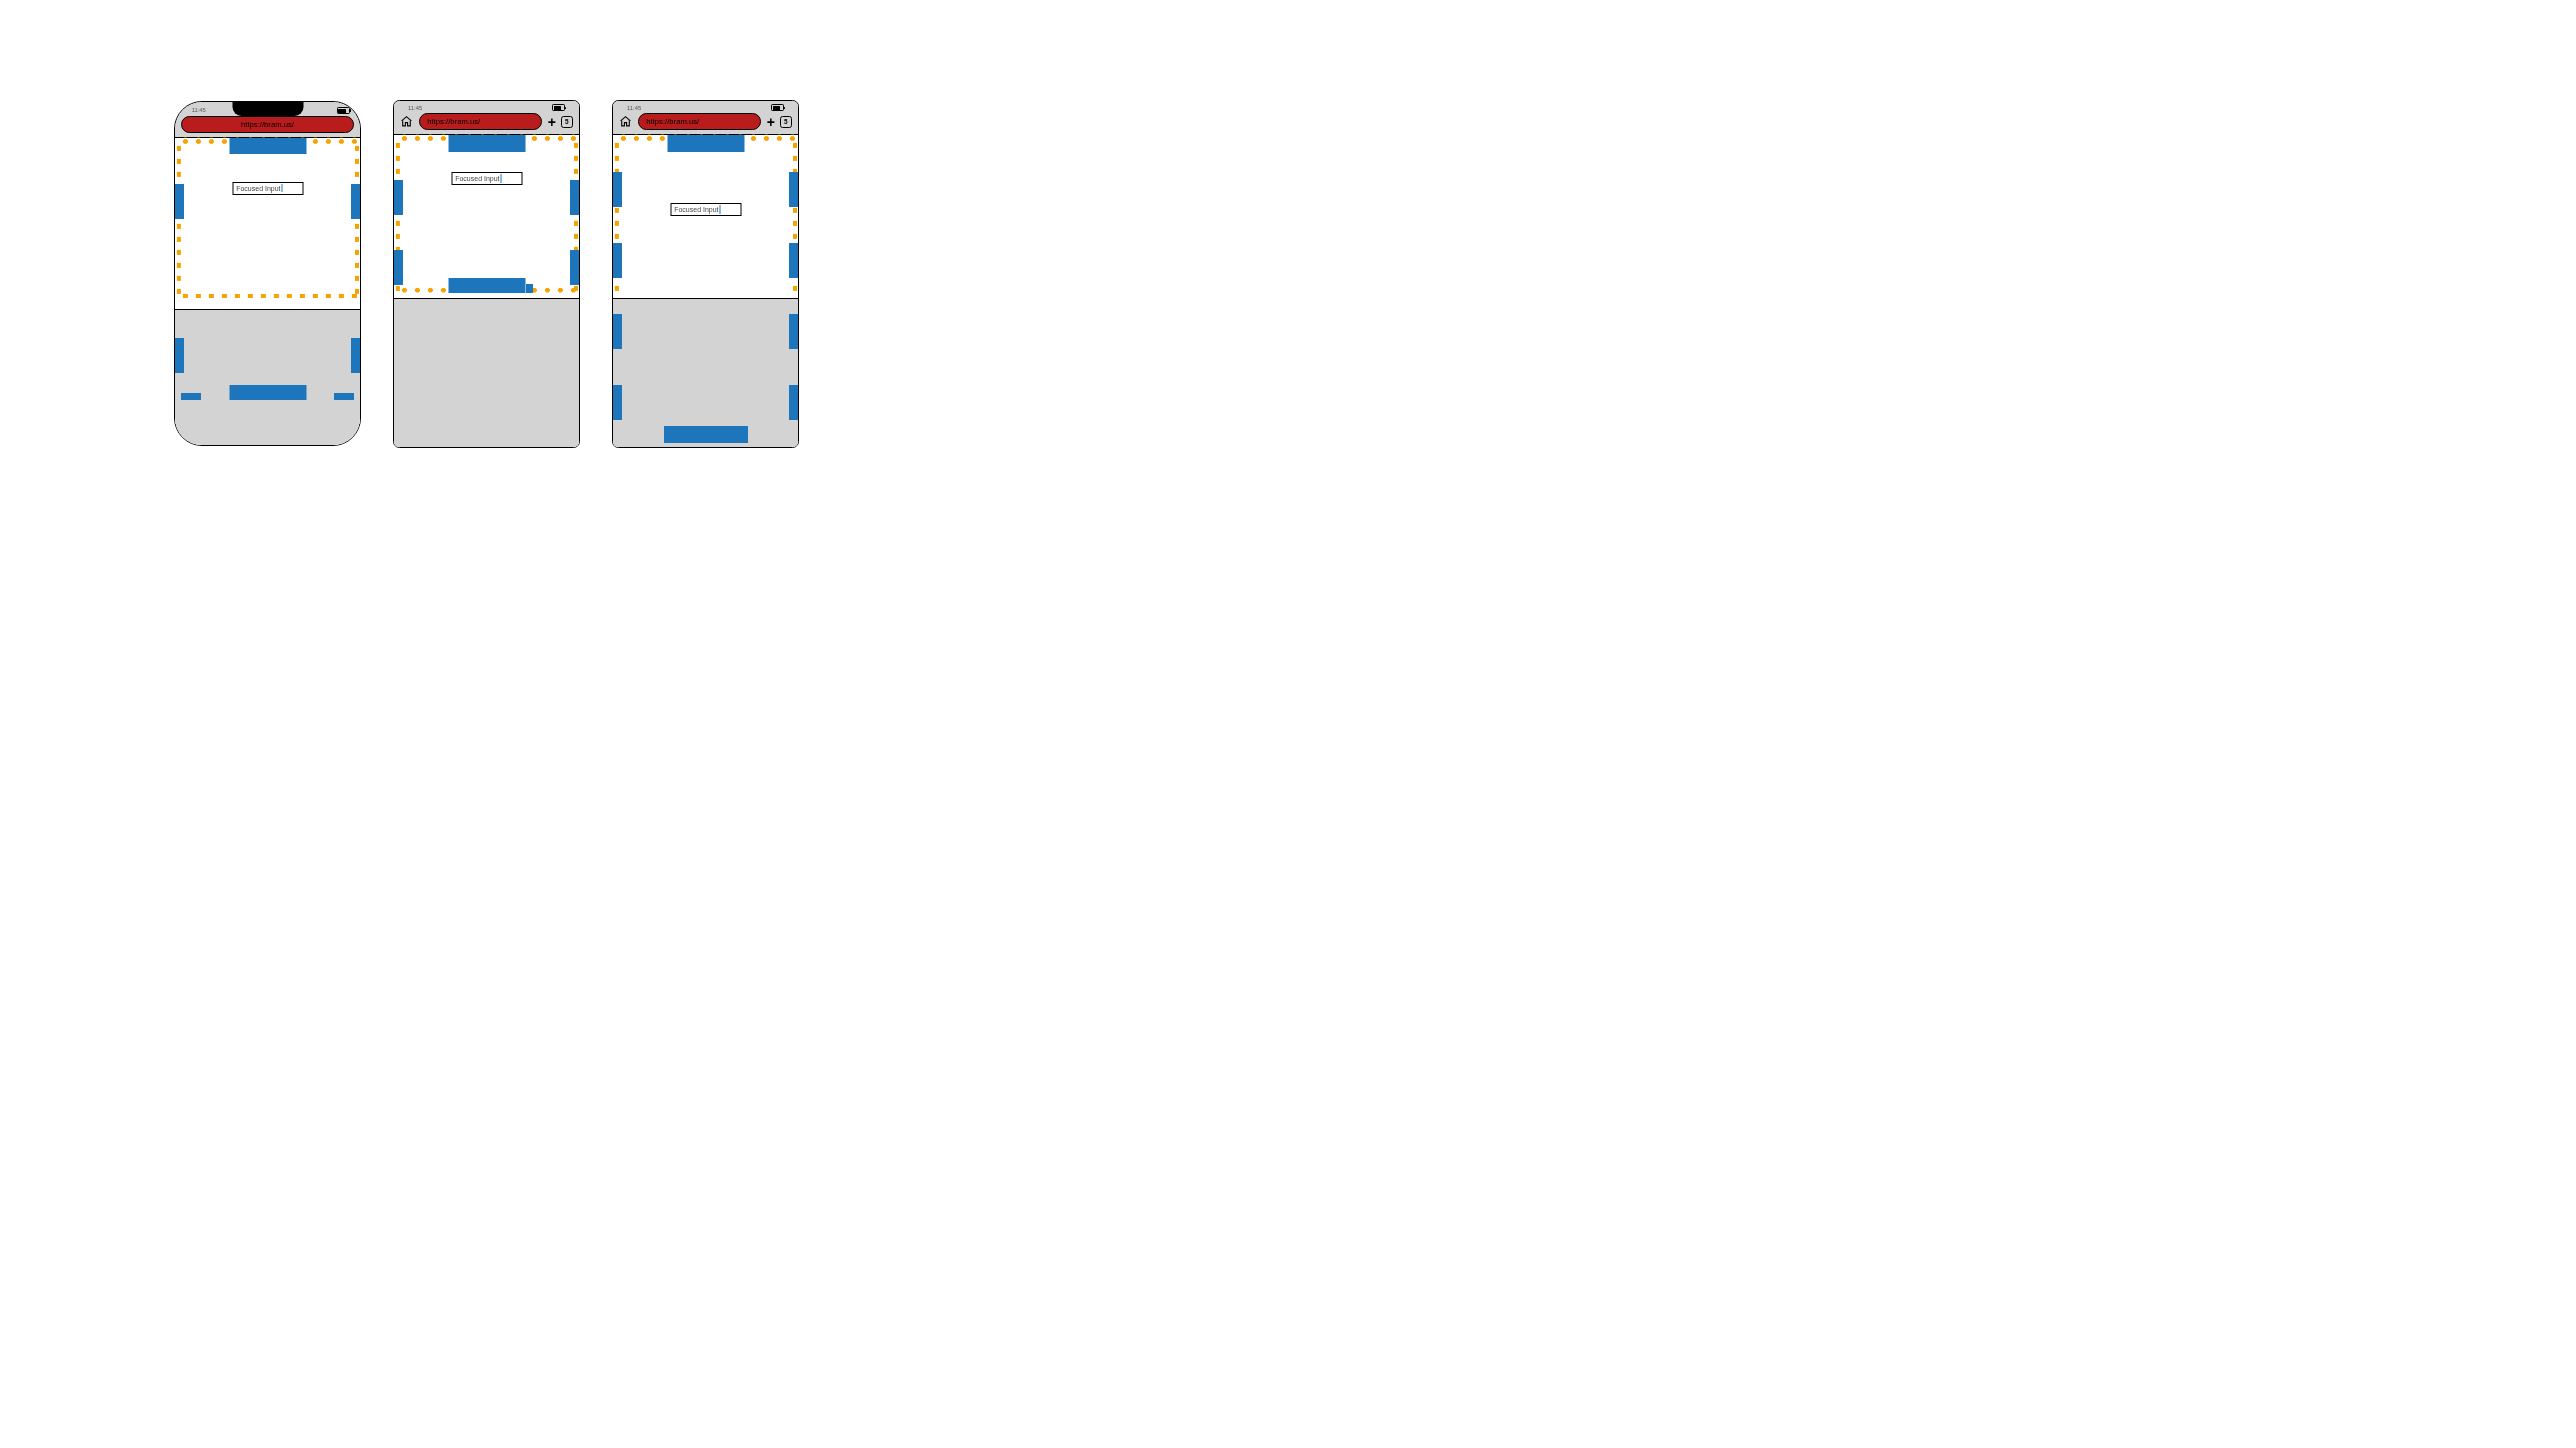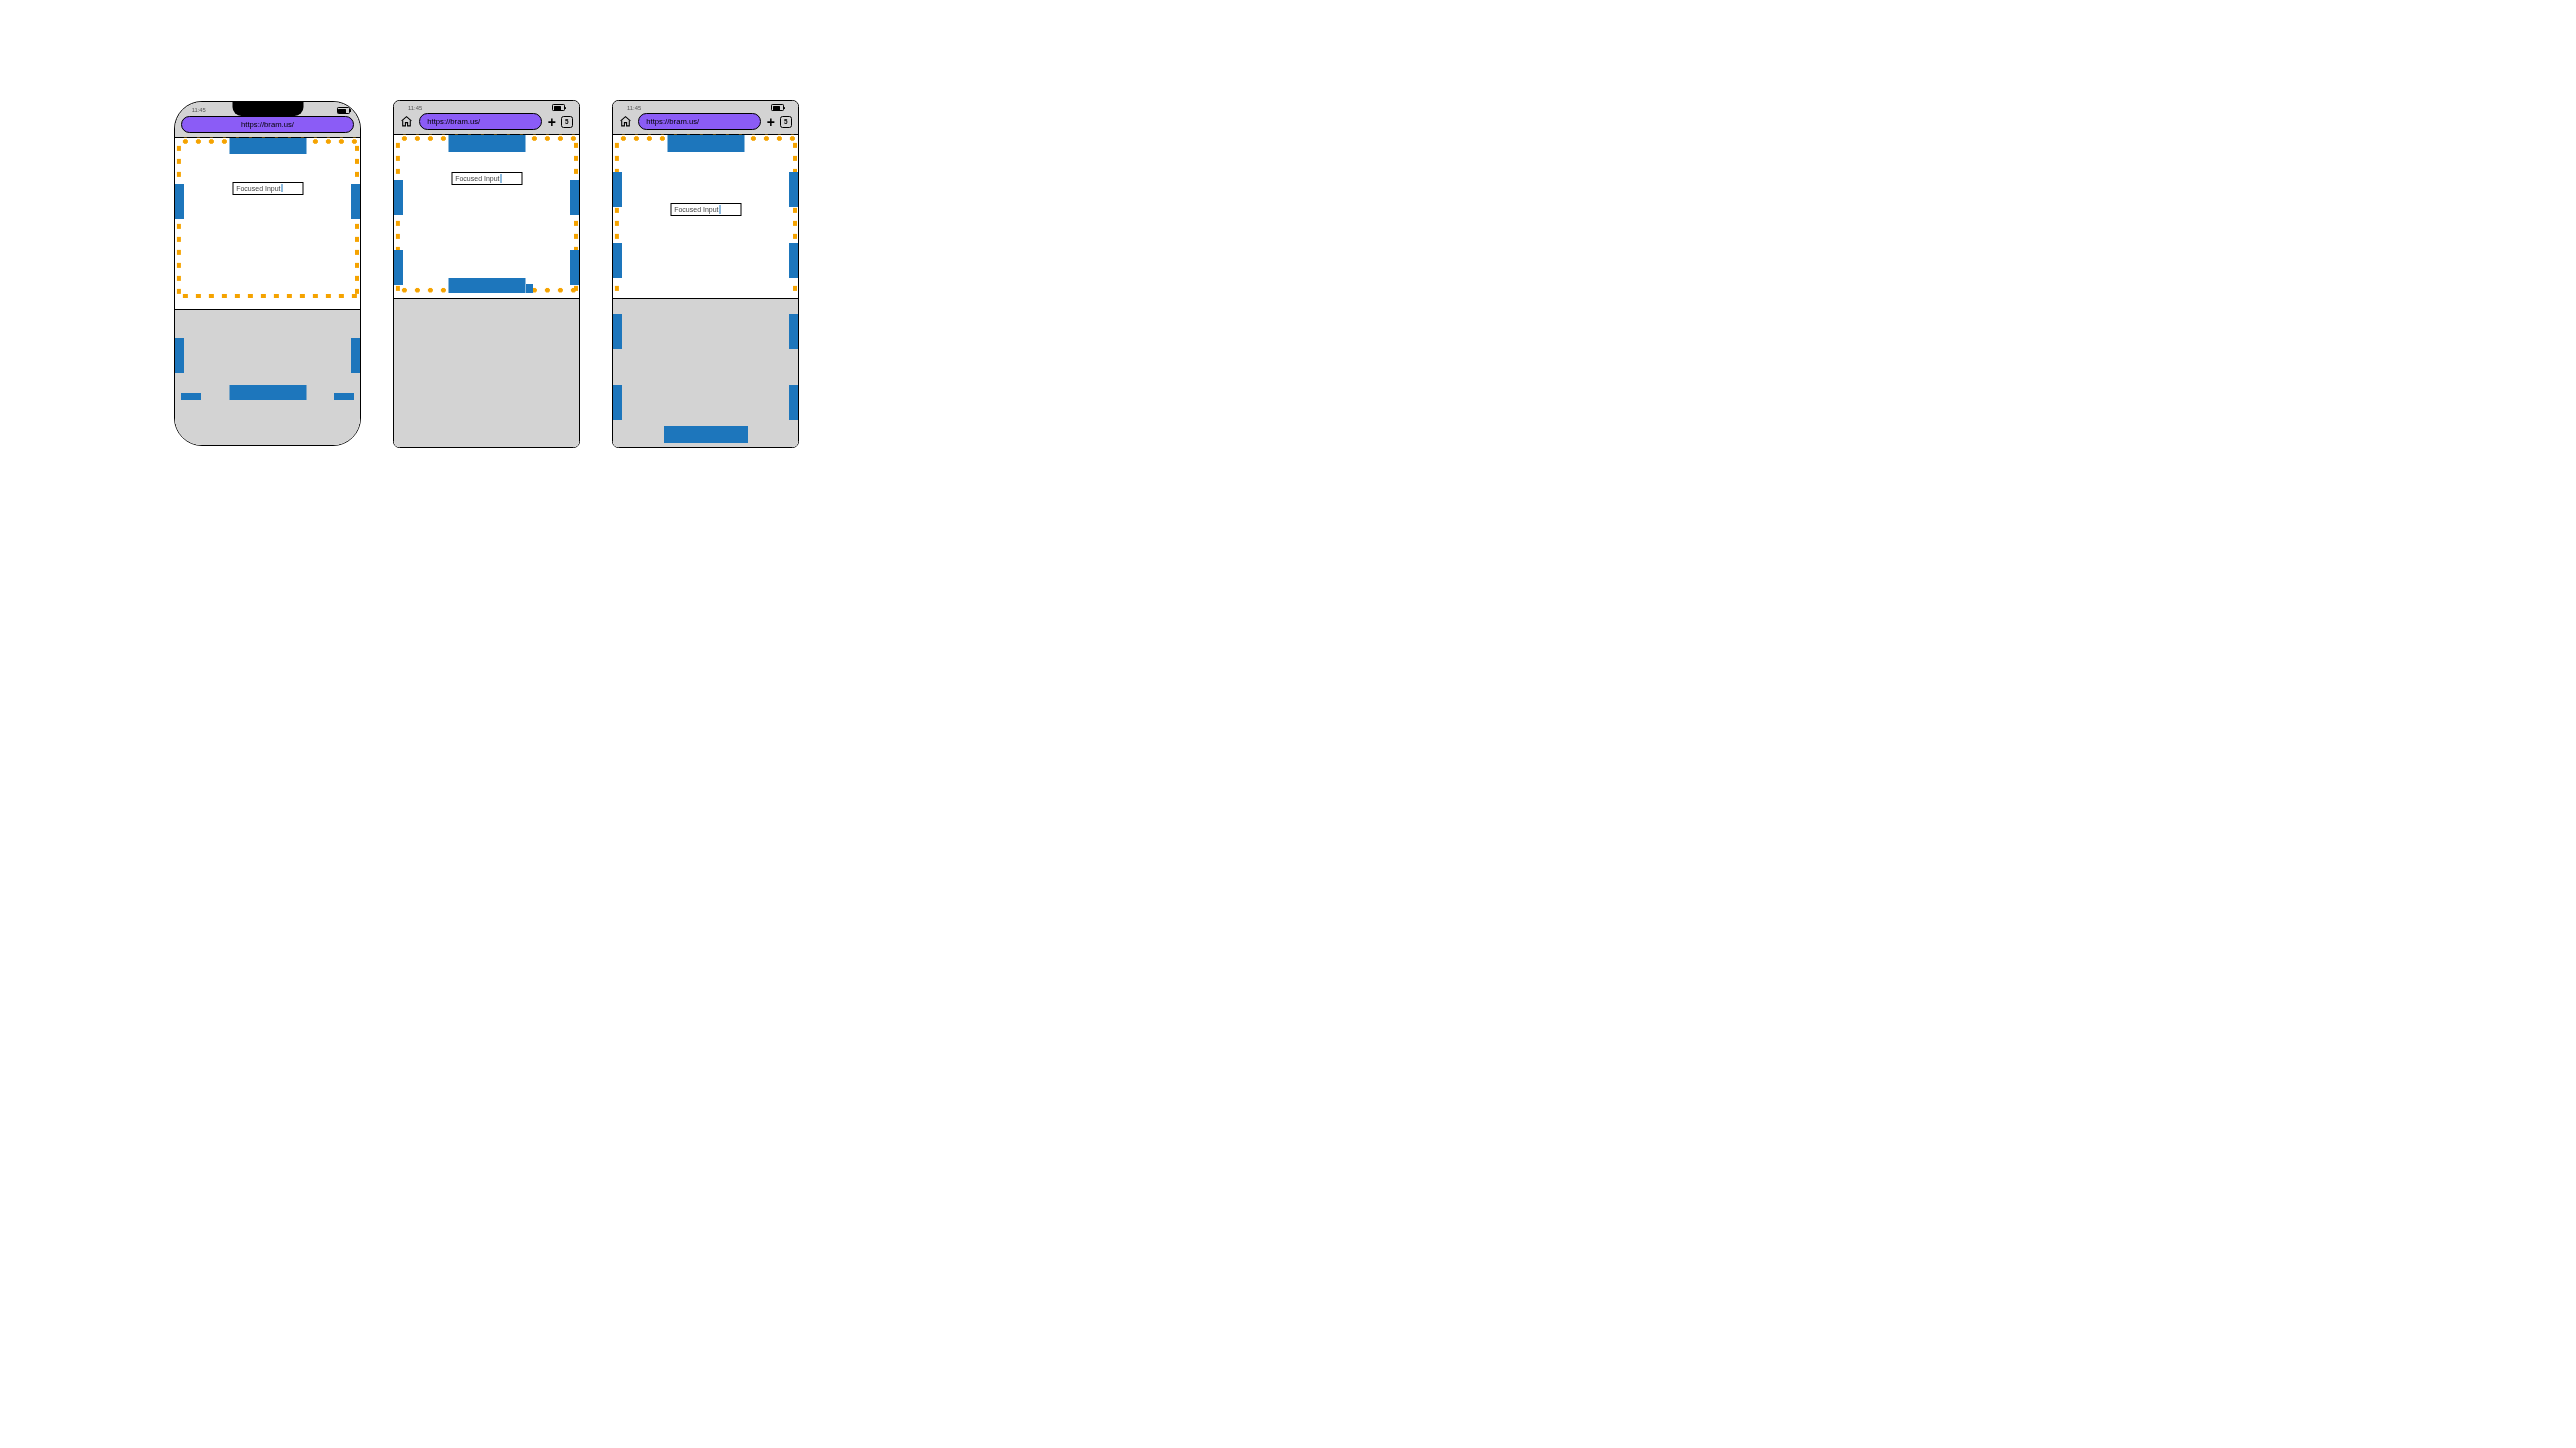--- a/index.html
+++ b/index.html
@@ -67,21 +67,21 @@
     width: 7.7px; height: 3.9px; background: #000; border-radius: 0.6px;
   }
   .urlrow {
     display: flex; align-items: center; gap: 5.2px;
   }
   .urlbar {
     flex: 1;
     height: 16.7px;
     border: 1px solid #000;
     border-radius: 8.4px;
-    background: #8b5cf6;
+    background: #b91c1c;
     display: flex; align-items: center;
     padding: 0 7.7px;
     font-size: 7.7px;
     text-align: right;
   }
   .p1 .urlbar { justify-content: center; }
   .home-icon svg { display: block; }
   .plus {
     font-size: 14px; font-weight: 700; line-height: 1;
   }

